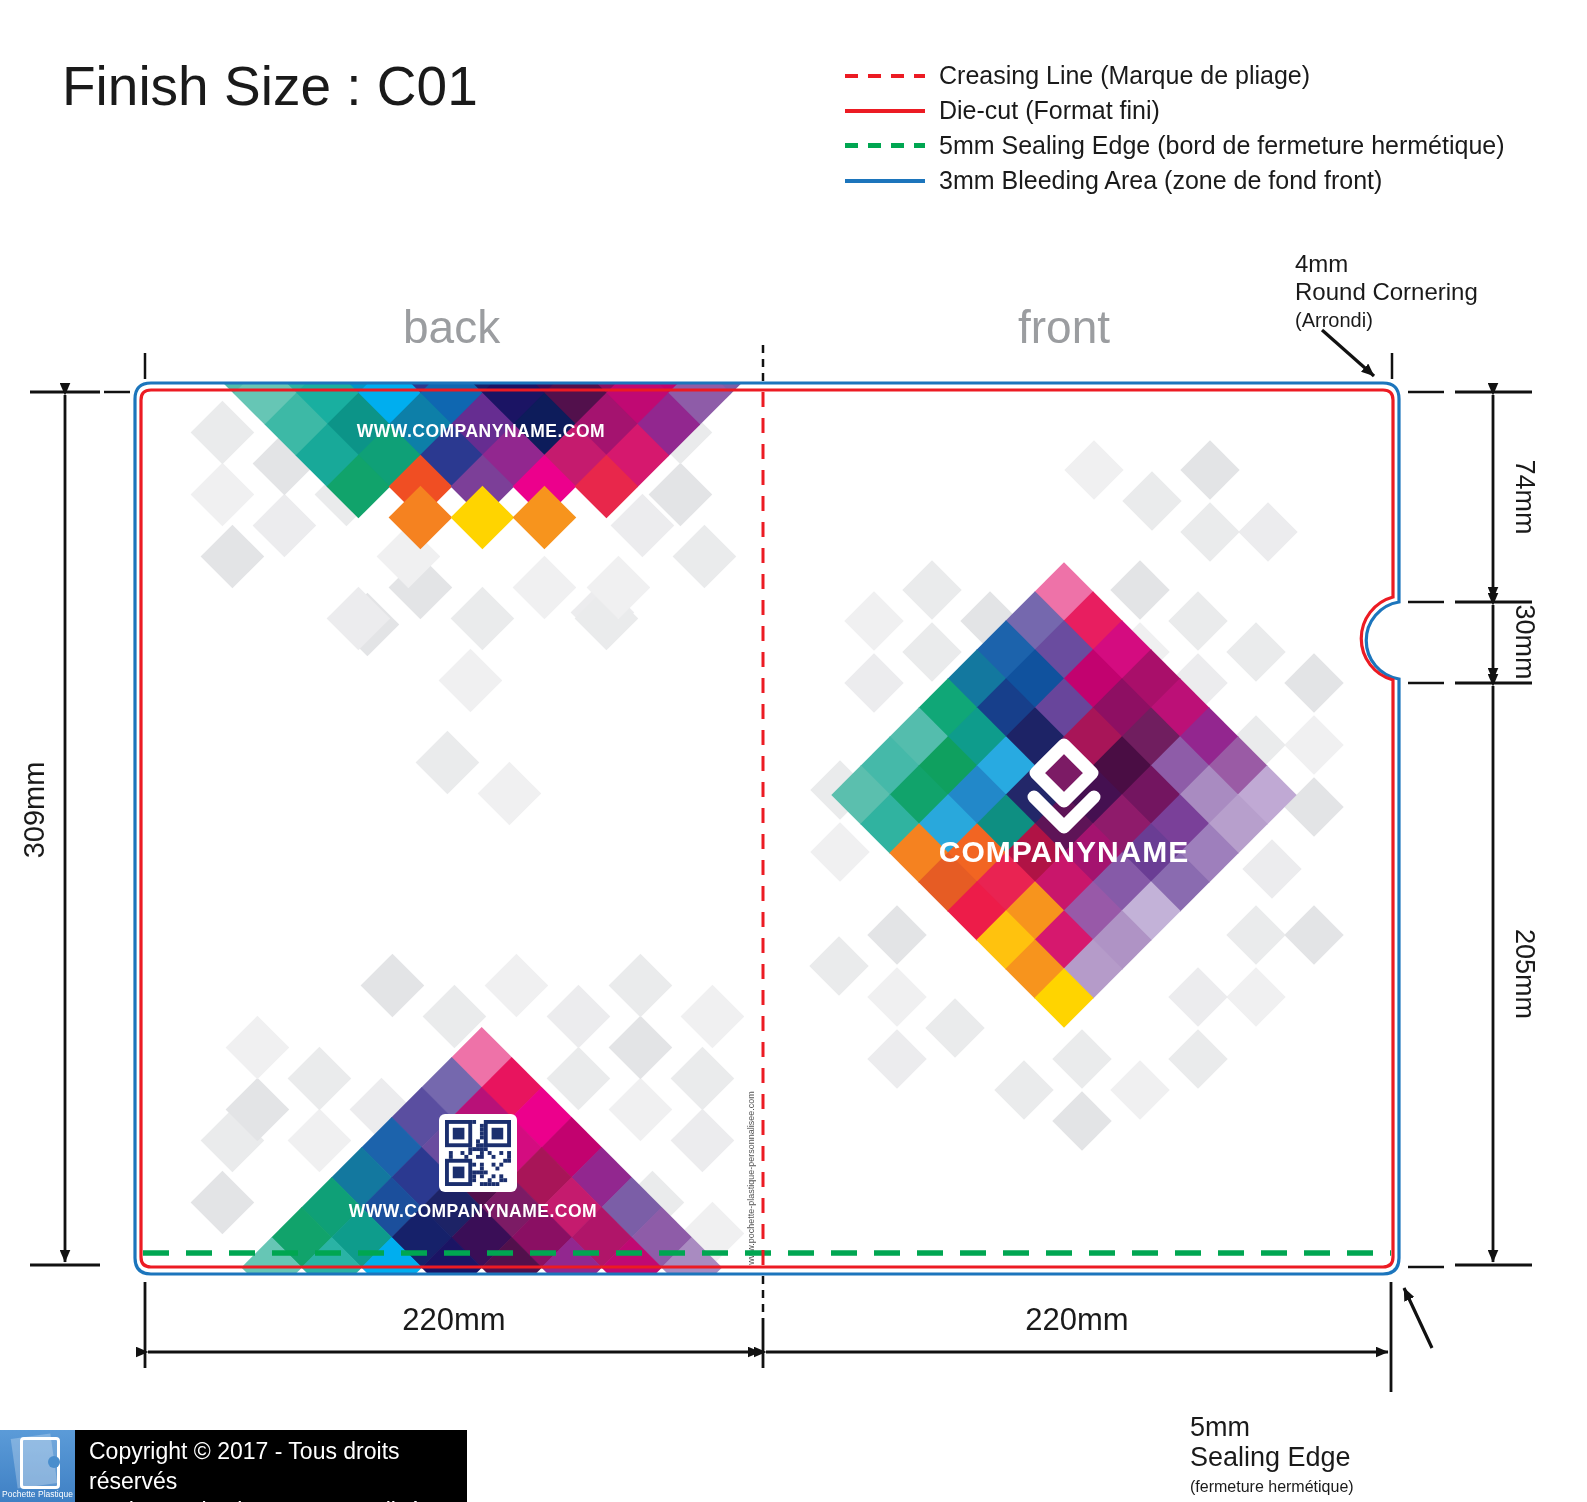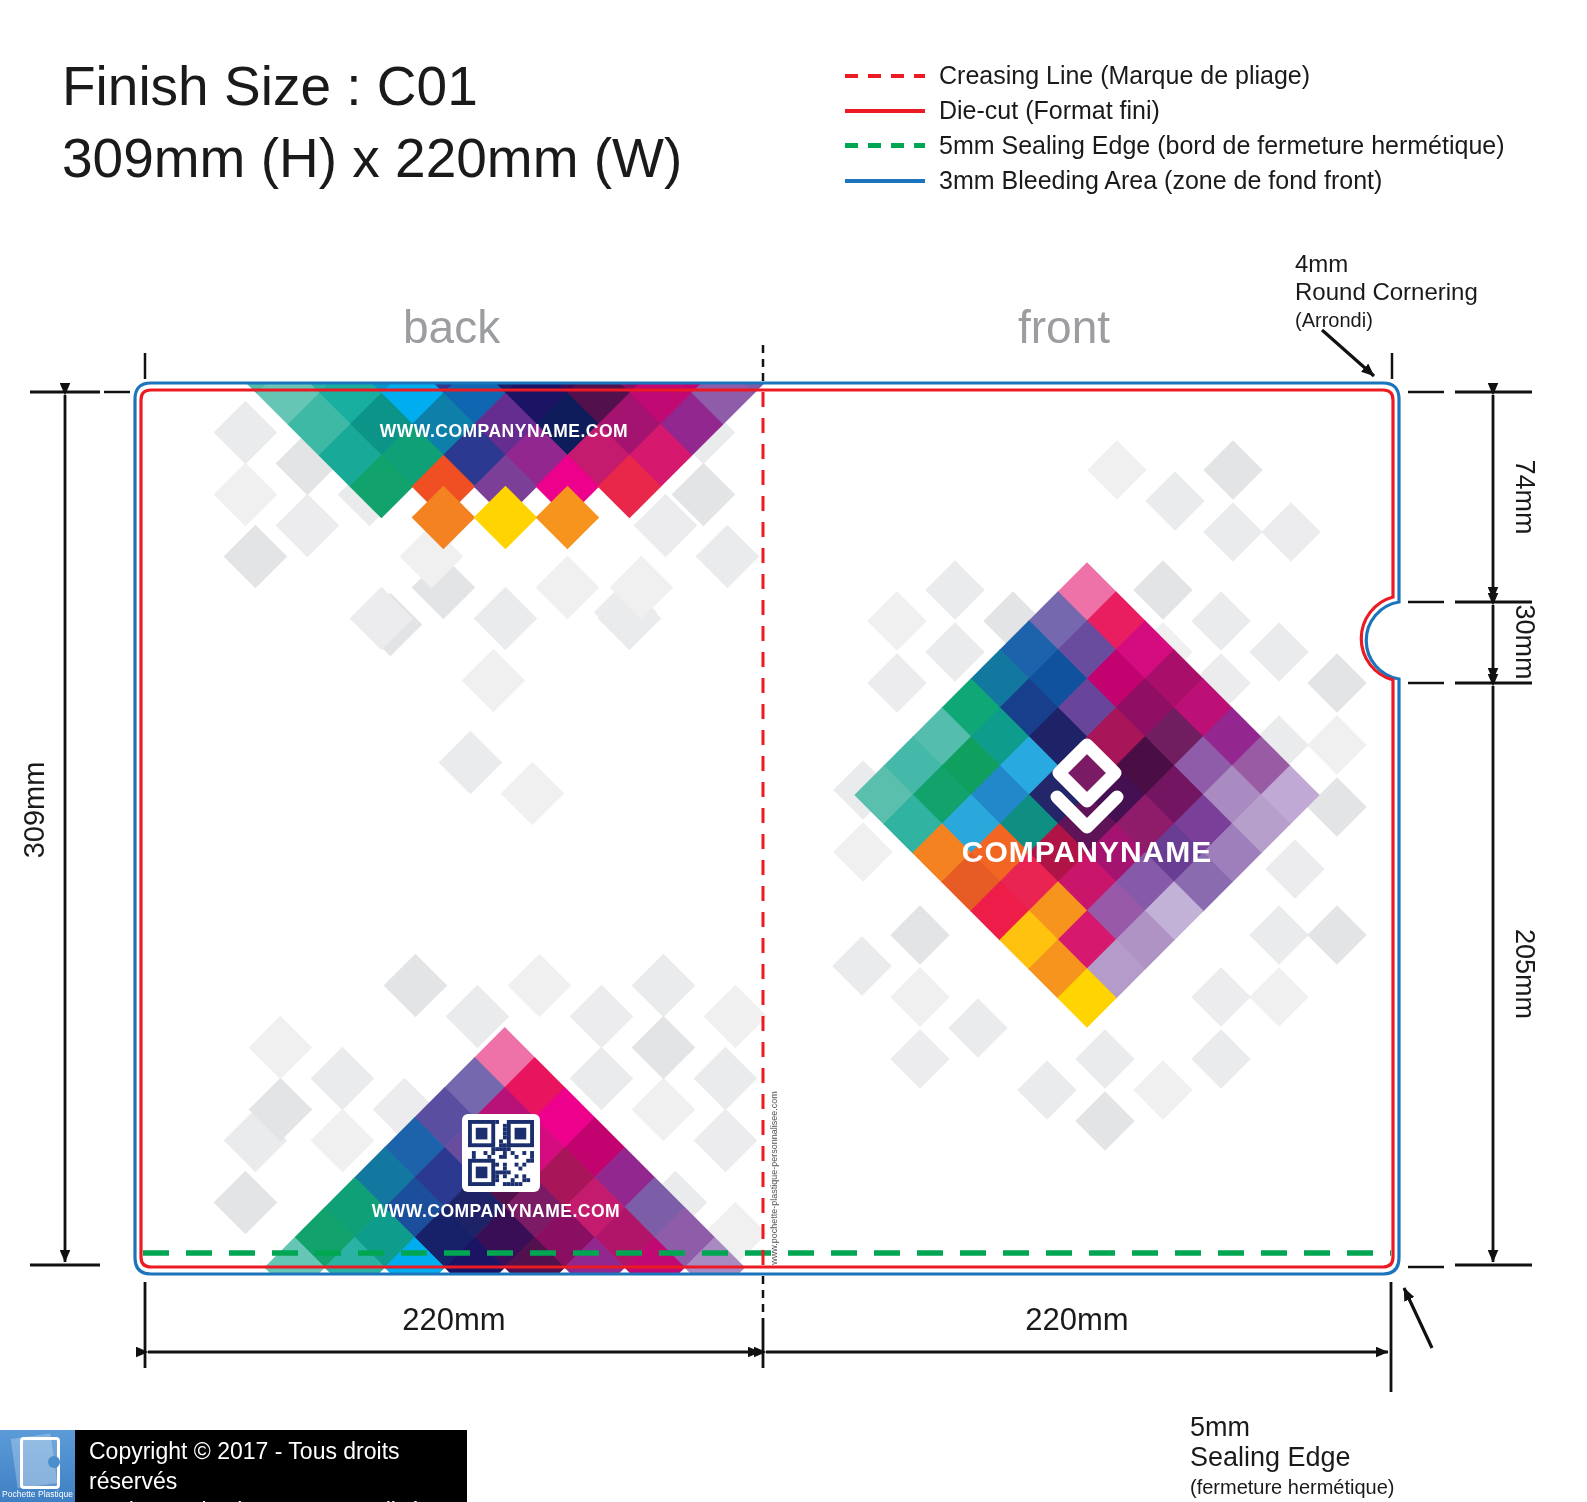--- a/index.html
+++ b/index.html
@@ -7,50 +7,49 @@
         font-family:"Liberation Sans","DejaVu Sans",sans-serif;color:#1a1a1a;}
   
   #title{position:absolute;left:62px;top:50px;font-size:55px;line-height:72px;color:#1a1a1a;letter-spacing:0;}
   #legend{position:absolute;left:845px;top:58px;}
   .legend-row{display:flex;align-items:center;height:35px;}
   .legend-swatch{width:80px;height:5px;margin-right:14px;flex:0 0 80px;}
   .legend-label{font-size:25px;color:#1a1a1a;white-space:nowrap;}
   
   .panel-label{position:absolute;top:300px;font-size:46px;color:#9b9da0;}
   
-  #artwork{position:absolute;left:150px;top:383px;width:1264px;height:891px;border-radius:12px;overflow:hidden;background:#ffffff;}
+  #artwork{position:absolute;left:127px;top:383px;width:1264px;height:891px;border-radius:12px;overflow:hidden;background:#ffffff;}
   .mcell{position:absolute;transform:rotate(45deg);}
   .art-text{position:absolute;color:#ffffff;font-weight:bold;white-space:nowrap;transform:translate(-50%,-50%);}
   #crease-url{position:absolute;font-size:9px;color:#555;transform:rotate(-90deg);white-space:nowrap;}
   
   .anno{position:absolute;color:#1a1a1a;}
   #anno-corner{left:1295px;top:250px;font-size:24px;line-height:28px;}
   #anno-corner .small{font-size:20px;}
   #anno-sealing{left:1190px;top:1412px;width:335px;text-align:left;font-size:27px;line-height:30px;}
-  #anno-sealing .small{font-size:20px;}
+  #anno-sealing .small{font-size:16px;}
   
   #footer{position:absolute;left:0;top:1430px;height:72px;display:flex;}
   #footer-logo{width:75px;height:72px;background:linear-gradient(#5b9bd8,#3f80c4);position:relative;flex:0 0 75px;}
   #footer-logo .sheet{position:absolute;left:14px;top:6px;width:40px;height:50px;background:rgba(255,255,255,.25);transform:rotate(-8deg);}
   #footer-logo .folder{position:absolute;left:20px;top:7px;width:34px;height:46px;border:3px solid #fff;border-radius:4px;background:rgba(255,255,255,.15);}
   #footer-logo .notch{position:absolute;right:15px;top:26px;width:12px;height:12px;background:#4a8ecd;border-radius:50%;}
   #footer-logo .brand{position:absolute;left:0;right:0;bottom:3px;text-align:center;font-size:8.5px;color:#fff;white-space:nowrap;}
   #footer-bar{width:392px;background:#000;color:#fff;font-size:23px;line-height:30px;padding:6px 0 0 14px;box-sizing:border-box;}
   
   #overlay{position:absolute;left:0;top:0;pointer-events:none;}
   #overlay text{font-family:"Liberation Sans","DejaVu Sans",sans-serif;fill:#1a1a1a;}
 </style>
 </head>
 <body>
 
 <div id="page">
 
   <div id="title">
     <div>Finish Size : C01</div>
-    <div>309mm (H) x 220mm (W)</div>
   </div>
 
   <div id="legend">
     <div class="legend-row">
       <div class="legend-swatch" style="height:4px;background:repeating-linear-gradient(90deg,#ec1b23 0 13px,transparent 13px 23px);"></div>
       <div class="legend-label">Creasing Line (Marque de pliage)</div>
     </div>
     <div class="legend-row">
       <div class="legend-swatch" style="background:#ec1b23;height:4px;"></div>
       <div class="legend-label">Die-cut (Format fini)</div>

